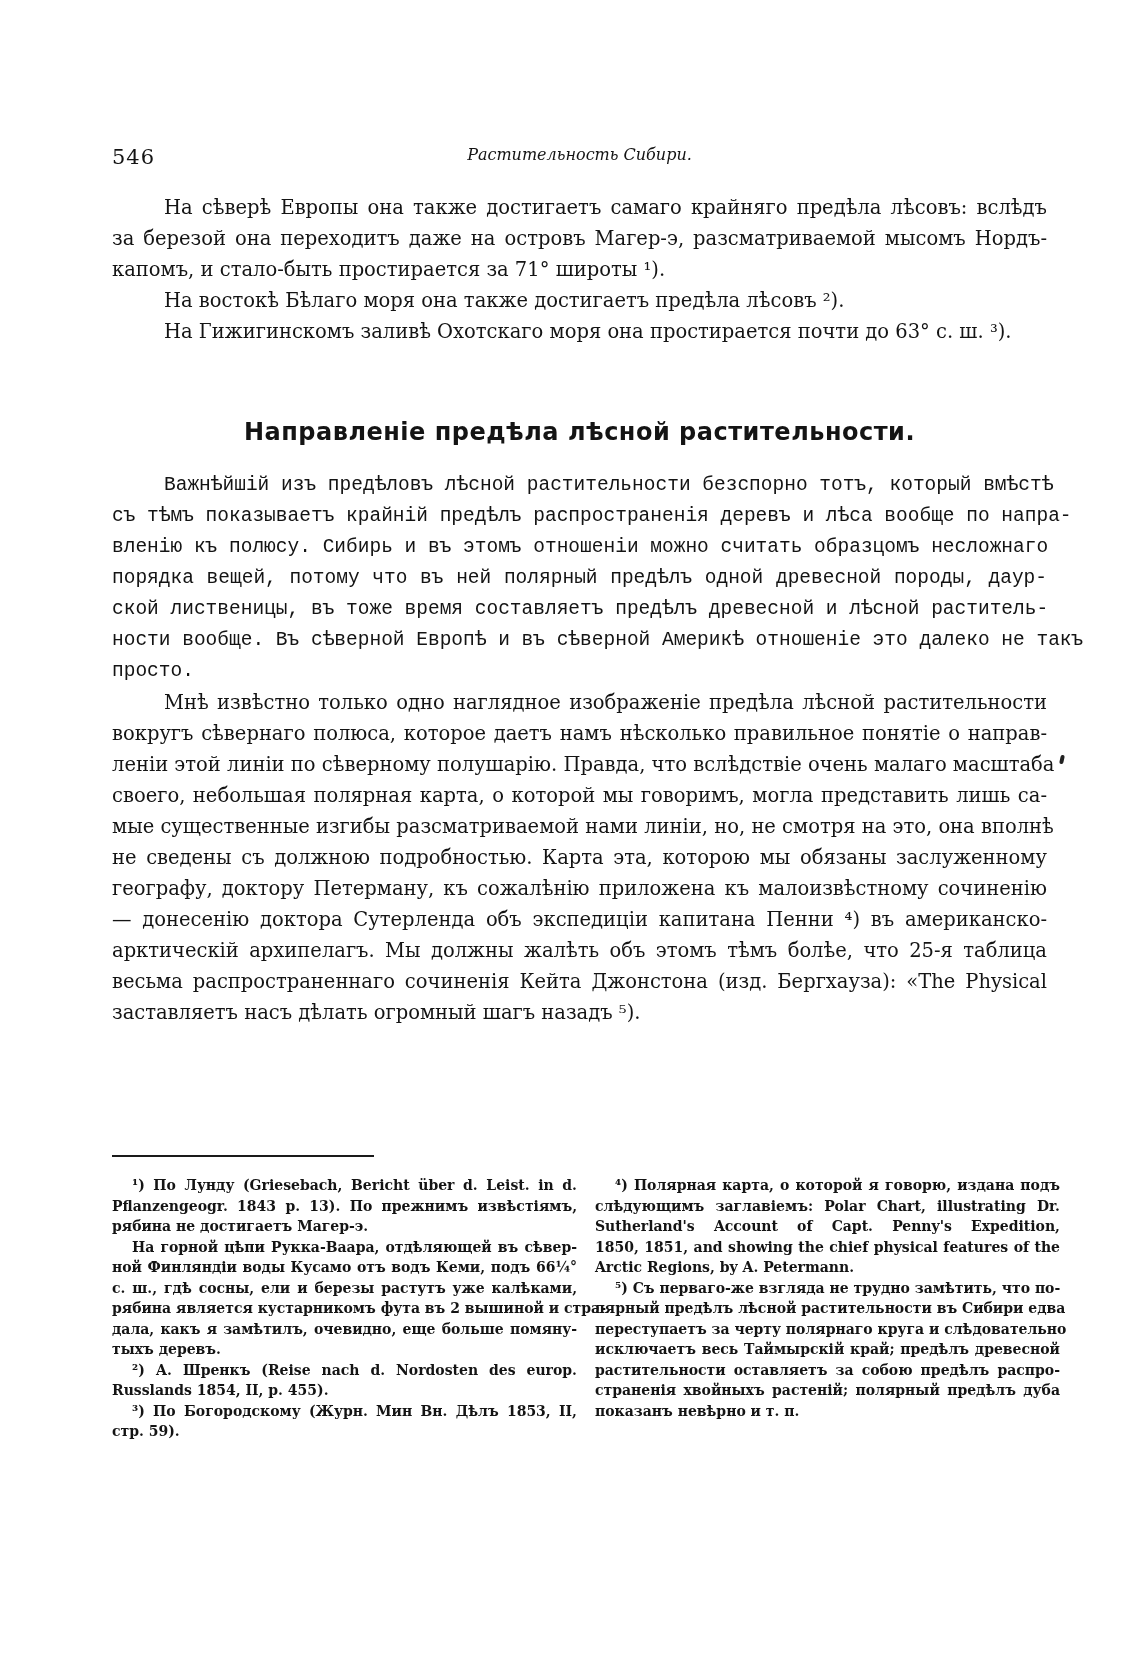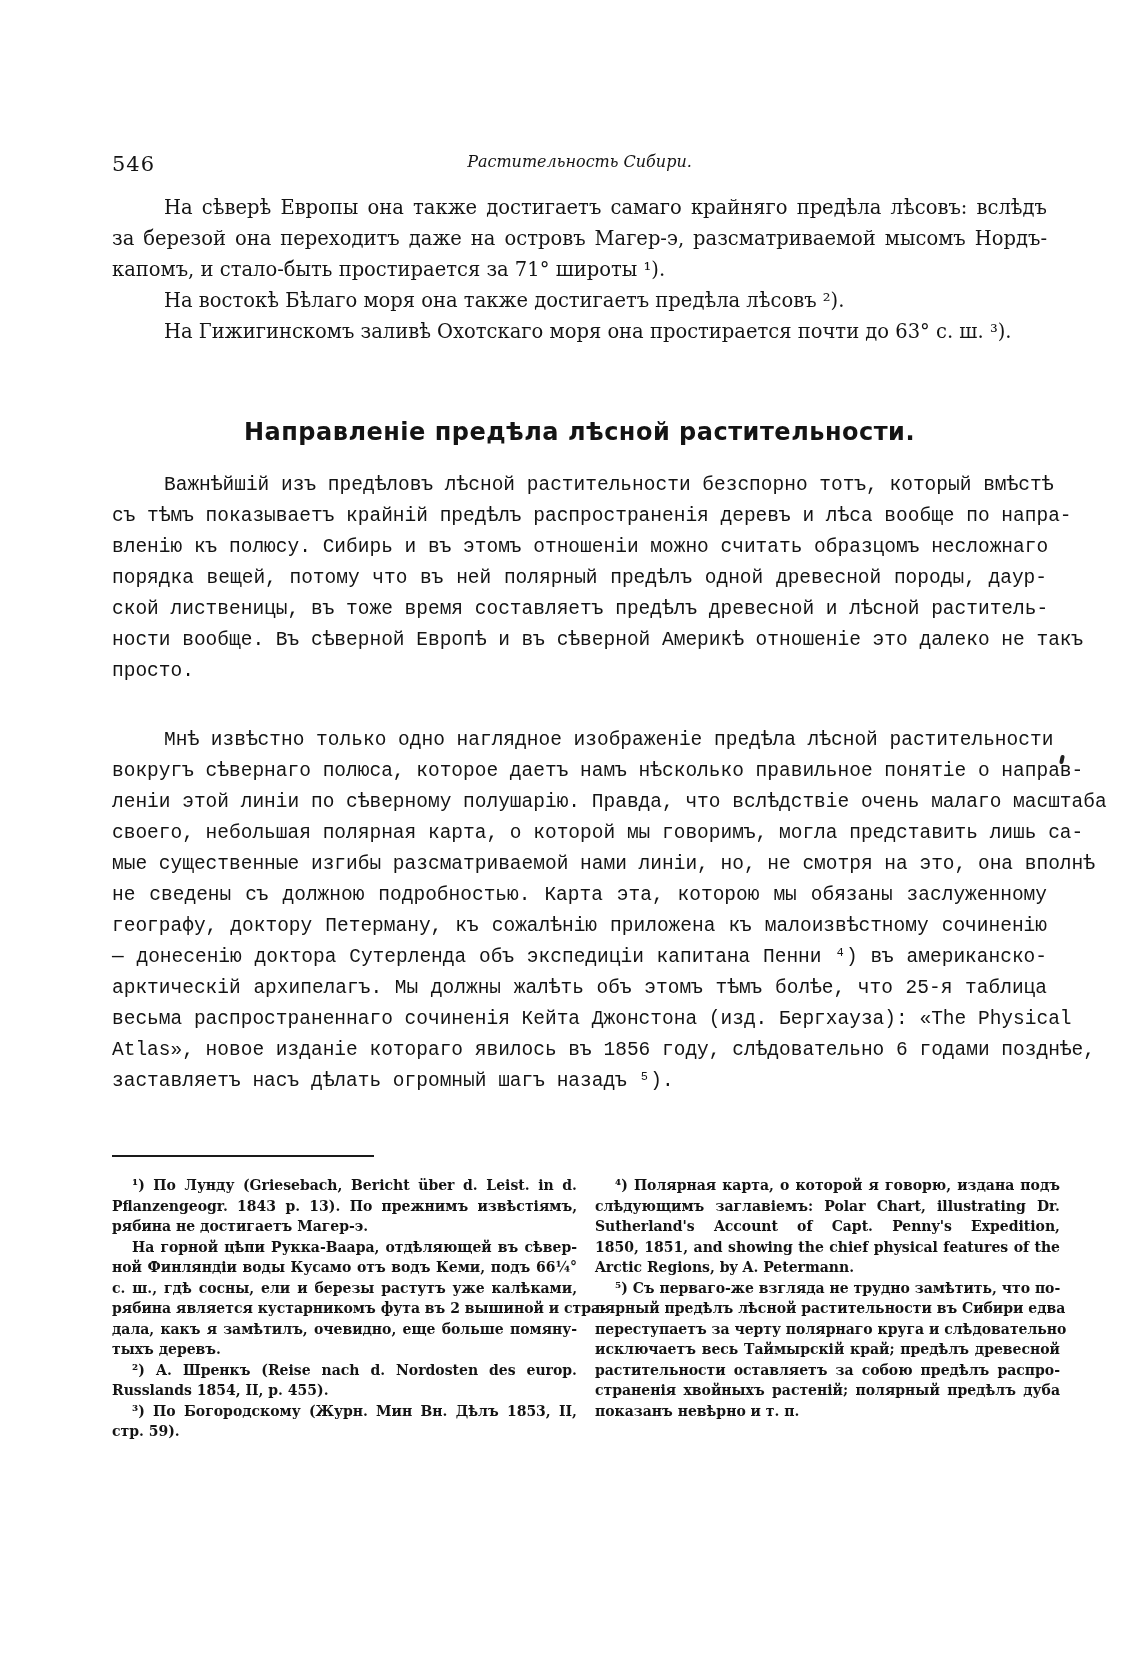--- a/index.html
+++ b/index.html
@@ -1,18 +1,18 @@
 <!DOCTYPE html>
 <html><head>
 <meta charset="utf-8">
 <style>
   html, body { margin: 0; padding: 0; background: #ffffff; }
   body { width: 1140px; height: 1678px; position: relative; overflow: hidden; color: #141414; font-family: "DejaVu Serif", "Liberation Serif", serif; }
   .page { position: absolute; left: 112px; top: 0; width: 935px; }
-  .running-head { position: absolute; top: 152px; left: 0; width: 935px; height: 30px; }
+  .running-head { position: absolute; top: 145px; left: 0; width: 935px; height: 30px; }
   .page-num { position: absolute; left: 0; top: 0; font-size: 21px; letter-spacing: 1px; }
   .head-title { position: absolute; left: 0; width: 935px; text-align: center; top: 0; font-size: 16px; font-style: italic; }
   .para { position: absolute; left: 0; width: 935px; font-size: 19.5px; line-height: 31px; text-align: justify; text-align-last: left; }
   .para .line { display: block; white-space: nowrap; text-align: justify; text-align-last: justify; height: 31px; }
   .para .line.last { text-align-last: left; }
   .para .line.indent { padding-left: 52px; }
   .section-heading { position: absolute; top: 418px; left: 0; width: 935px; text-align: center; font-family: "DejaVu Sans", "Liberation Sans", sans-serif; font-weight: bold; font-size: 24px; letter-spacing: 0.5px; }
   .fn-rule { position: absolute; top: 1155px; left: 0; width: 262px; border-top: 2px solid #1a1a1a; }
   .fn-col { position: absolute; top: 1175px; width: 465px; font-size: 14px; line-height: 20.5px; font-weight: bold; }
   .fn-col.left { left: 0; }
@@ -49,32 +49,31 @@
   <div class="para" style="top:470px;font-family:Liberation Mono, monospace;">
     <span class="line indent">Важнѣйшій изъ предѣловъ лѣсной растительности безспорно тотъ, который вмѣстѣ</span>
     <span class="line">съ тѣмъ показываетъ крайній предѣлъ распространенія деревъ и лѣса вообще по напра-</span>
     <span class="line">вленію къ полюсу. Сибирь и въ этомъ отношеніи можно считать образцомъ несложнаго</span>
     <span class="line">порядка вещей, потому что въ ней полярный предѣлъ одной древесной породы, даур-</span>
     <span class="line">ской лиственицы, въ тоже время составляетъ предѣлъ древесной и лѣсной раститель-</span>
     <span class="line">ности вообще. Въ сѣверной Европѣ и въ сѣверной Америкѣ отношеніе это далеко не такъ</span>
     <span class="line last">просто.</span>
   </div>
 
-  <div class="para" style="top:725px;font-family:Liberation Mono, monospace;">
+  <div class="para" style="top:687px;">
     <span class="line indent">Мнѣ извѣстно только одно наглядное изображеніе предѣла лѣсной растительности</span>
     <span class="line">вокругъ сѣвернаго полюса, которое даетъ намъ нѣсколько правильное понятіе о направ-</span>
     <span class="line">леніи этой линіи по сѣверному полушарію. Правда, что вслѣдствіе очень малаго масштаба</span>
     <span class="line">своего, небольшая полярная карта, о которой мы говоримъ, могла представить лишь са-</span>
     <span class="line">мые существенные изгибы разсматриваемой нами линіи, но, не смотря на это, она вполнѣ</span>
     <span class="line">не сведены съ должною подробностью. Карта эта, которою мы обязаны заслуженному</span>
     <span class="line">географу, доктору Петерману, къ сожалѣнію приложена къ малоизвѣстному сочиненію</span>
     <span class="line">— донесенію доктора Сутерленда объ экспедиціи капитана Пенни ⁴) въ американско-</span>
     <span class="line">арктическій архипелагъ. Мы должны жалѣть объ этомъ тѣмъ болѣе, что 25-я таблица</span>
     <span class="line">весьма распространеннаго сочиненія Кейта Джонстона (изд. Бергхауза): «The Physical</span>
-    <span class="line">Atlas», новое изданіе котораго явилось въ 1856 году, слѣдовательно 6 годами позднѣе,</span>
     <span class="line last">заставляетъ насъ дѣлать огромный шагъ назадъ ⁵).</span>
   </div>
 
   <div class="fn-rule"></div>
 
   <div class="fn-col left">
     <div>
       <span class="line indent">¹) По Лунду (Griesebach, Bericht über d. Leist. in d.</span>
       <span class="line">Pflanzengeogr. 1843 p. 13). По прежнимъ извѣстіямъ,</span>
       <span class="line last">рябина не достигаетъ Магер-э.</span>

